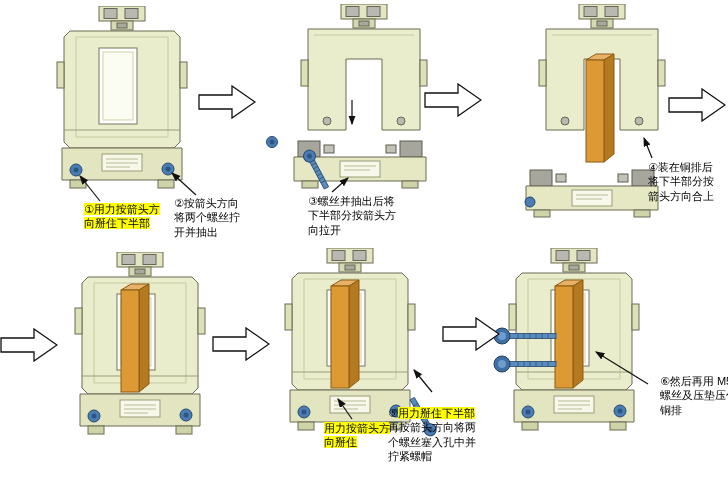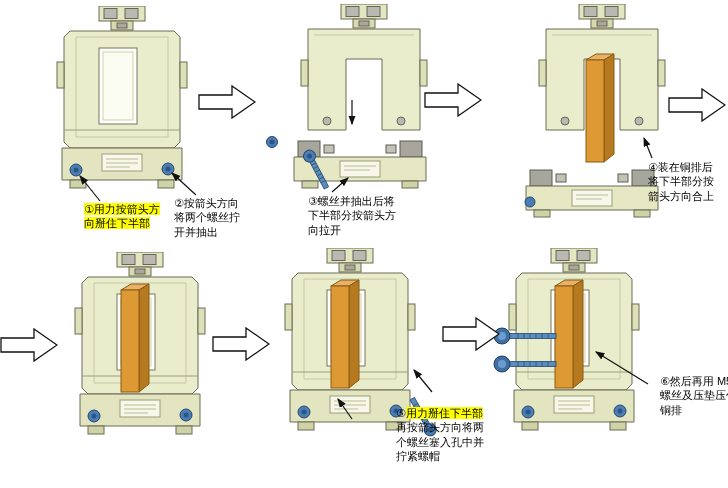--- a/index.html
+++ b/index.html
@@ -183,20 +183,23 @@
   </div>
   <div class="note" style="left:308px;top:194px;width:90px">
     <span>③螺丝并抽出后将下半部分按箭头方向拉开</span>
   </div>
   <div class="note" style="left:174px;top:196px;width:70px">
     <span>②按箭头方向将两个螺丝拧开并抽出</span>
   </div>
   <div class="note" style="left:648px;top:160px;width:74px">
     <span>④装在铜排后将下半部分按箭头方向合上</span>
   </div>
-  <div class="note" style="left:396px;top:406px;width:92px">
+  <div class="note" style="left:324px;top:421px;width:72px">
+    <span class="hl">用力按箭头方向掰住</span>
+  </div>
+  <div class="note" style="left:388px;top:406px;width:92px">
     <span>⑤</span><span class="hl">用力掰住下半部</span><span>再按箭头方向将两个螺丝塞入孔中并拧紧螺帽</span>
   </div>
   <div class="note" style="left:660px;top:374px;width:86px">
     <span>⑥然后再用 M5 螺丝及压垫压住铜排</span>
   </div>
 
 </div>
 
 </body></html>

